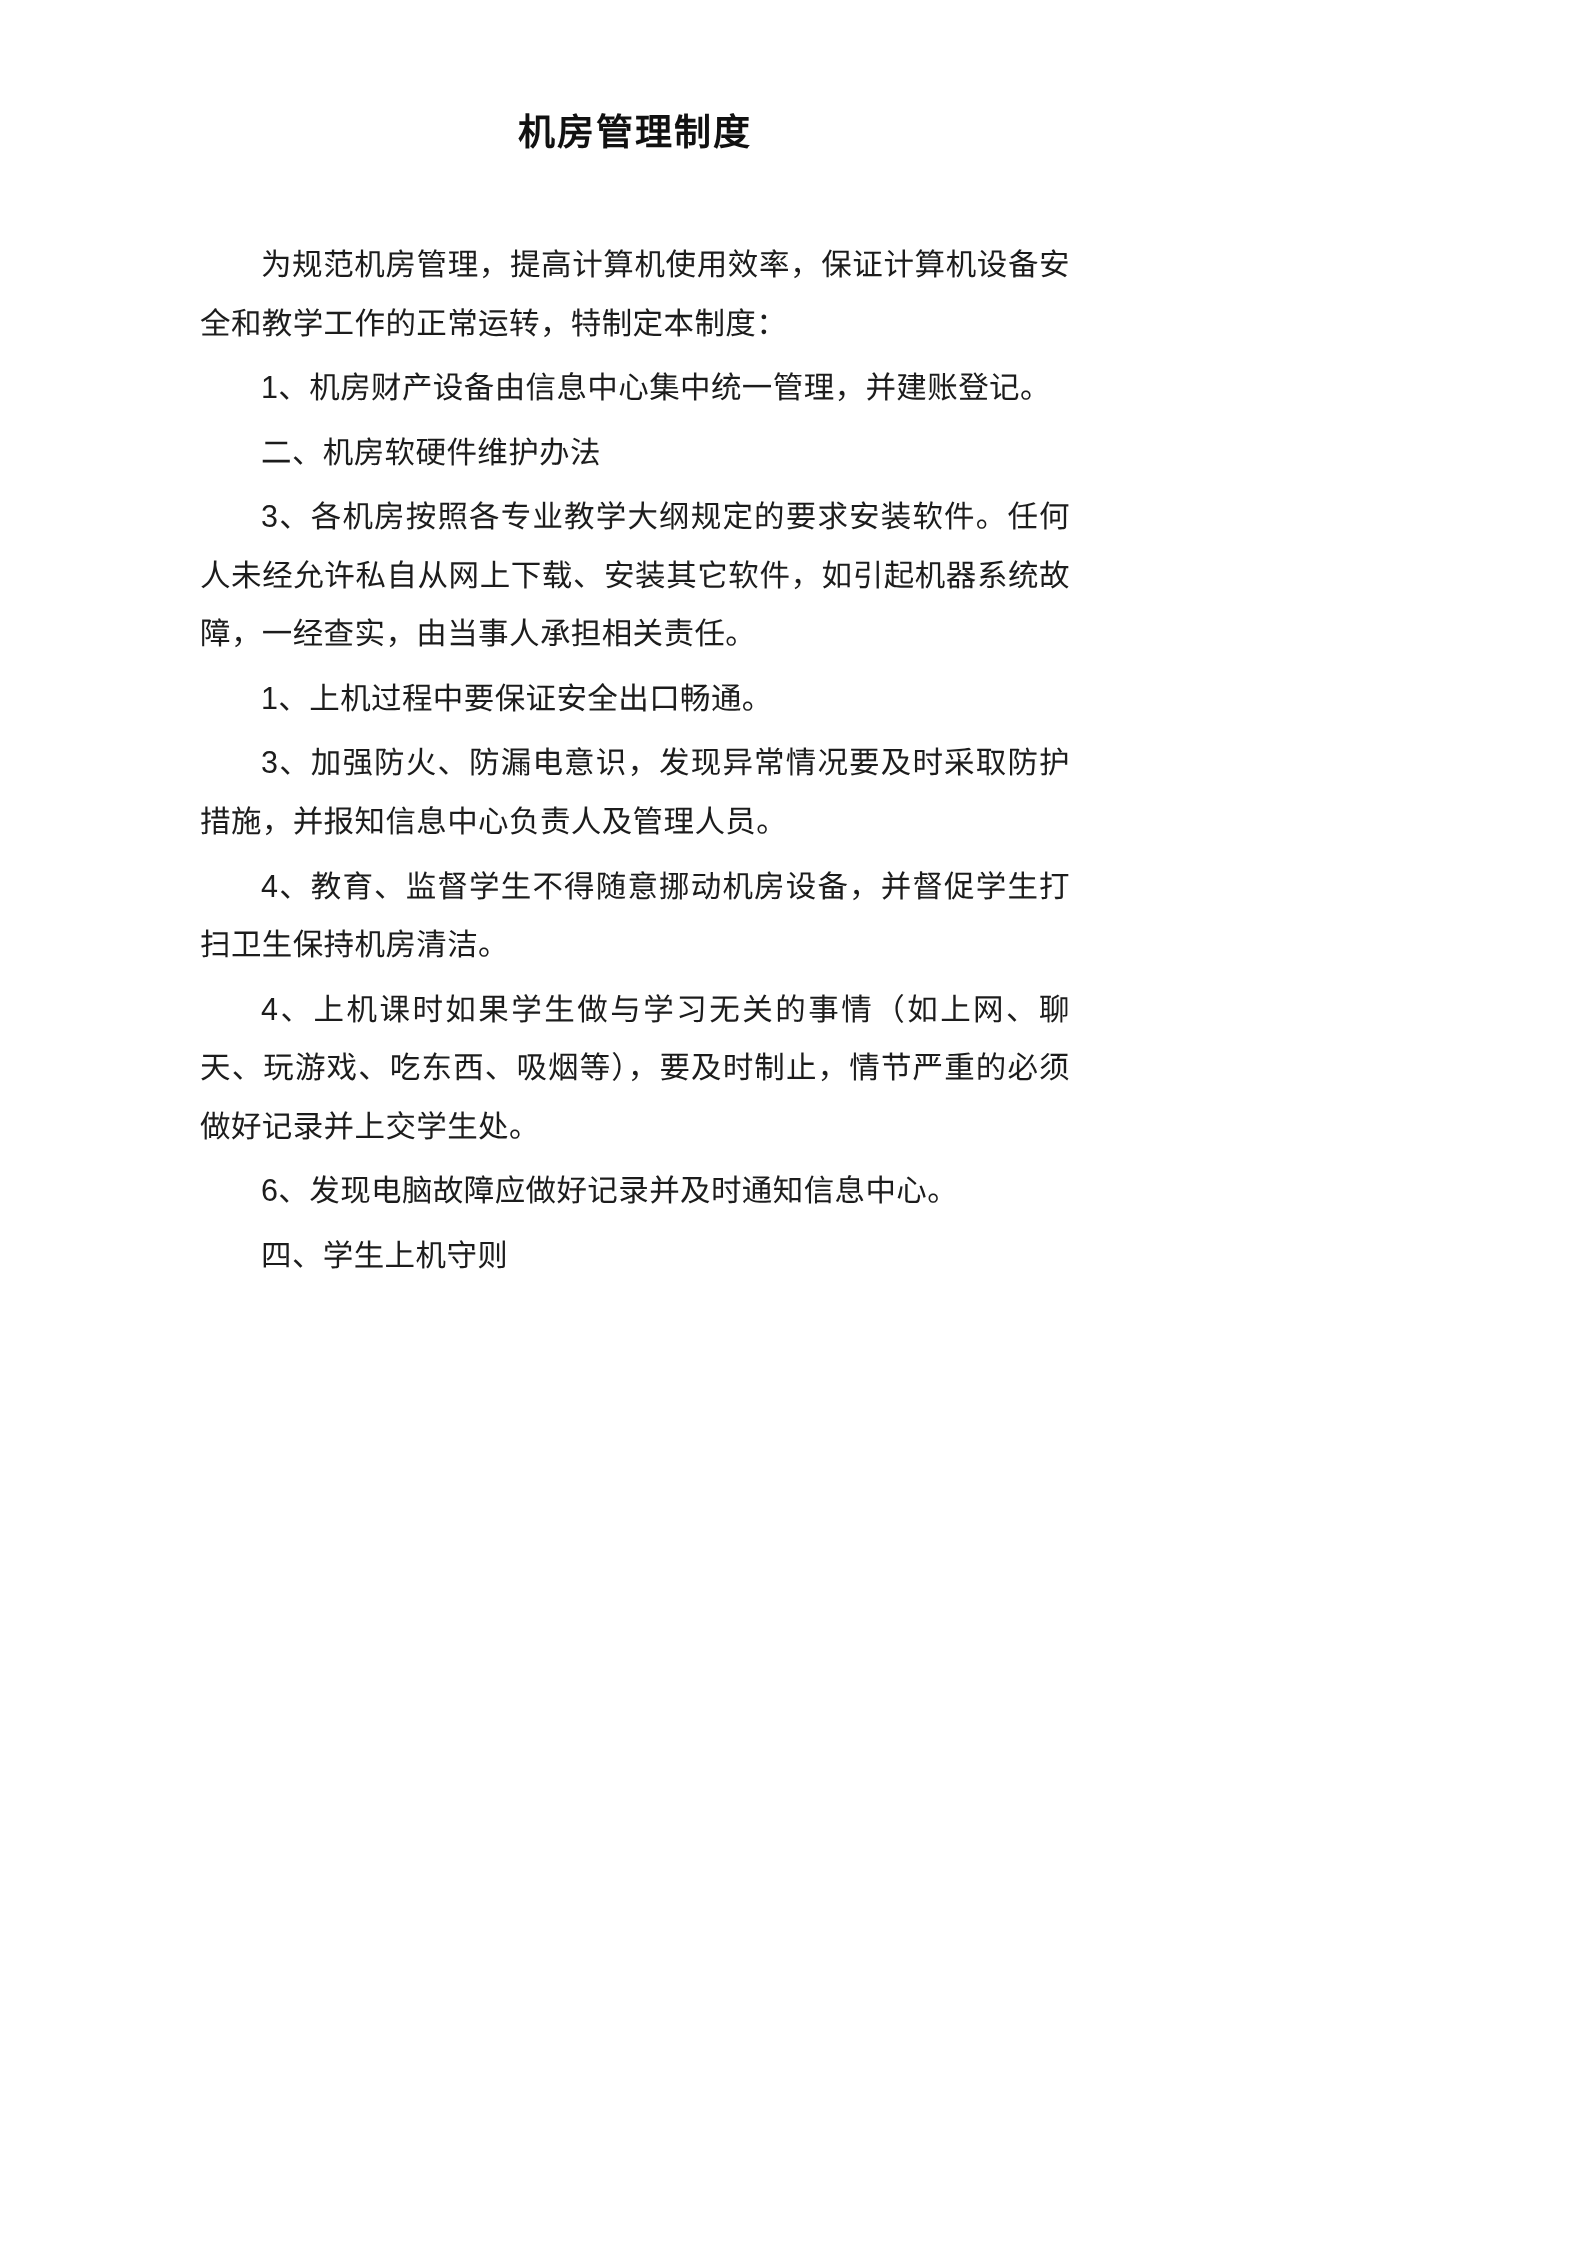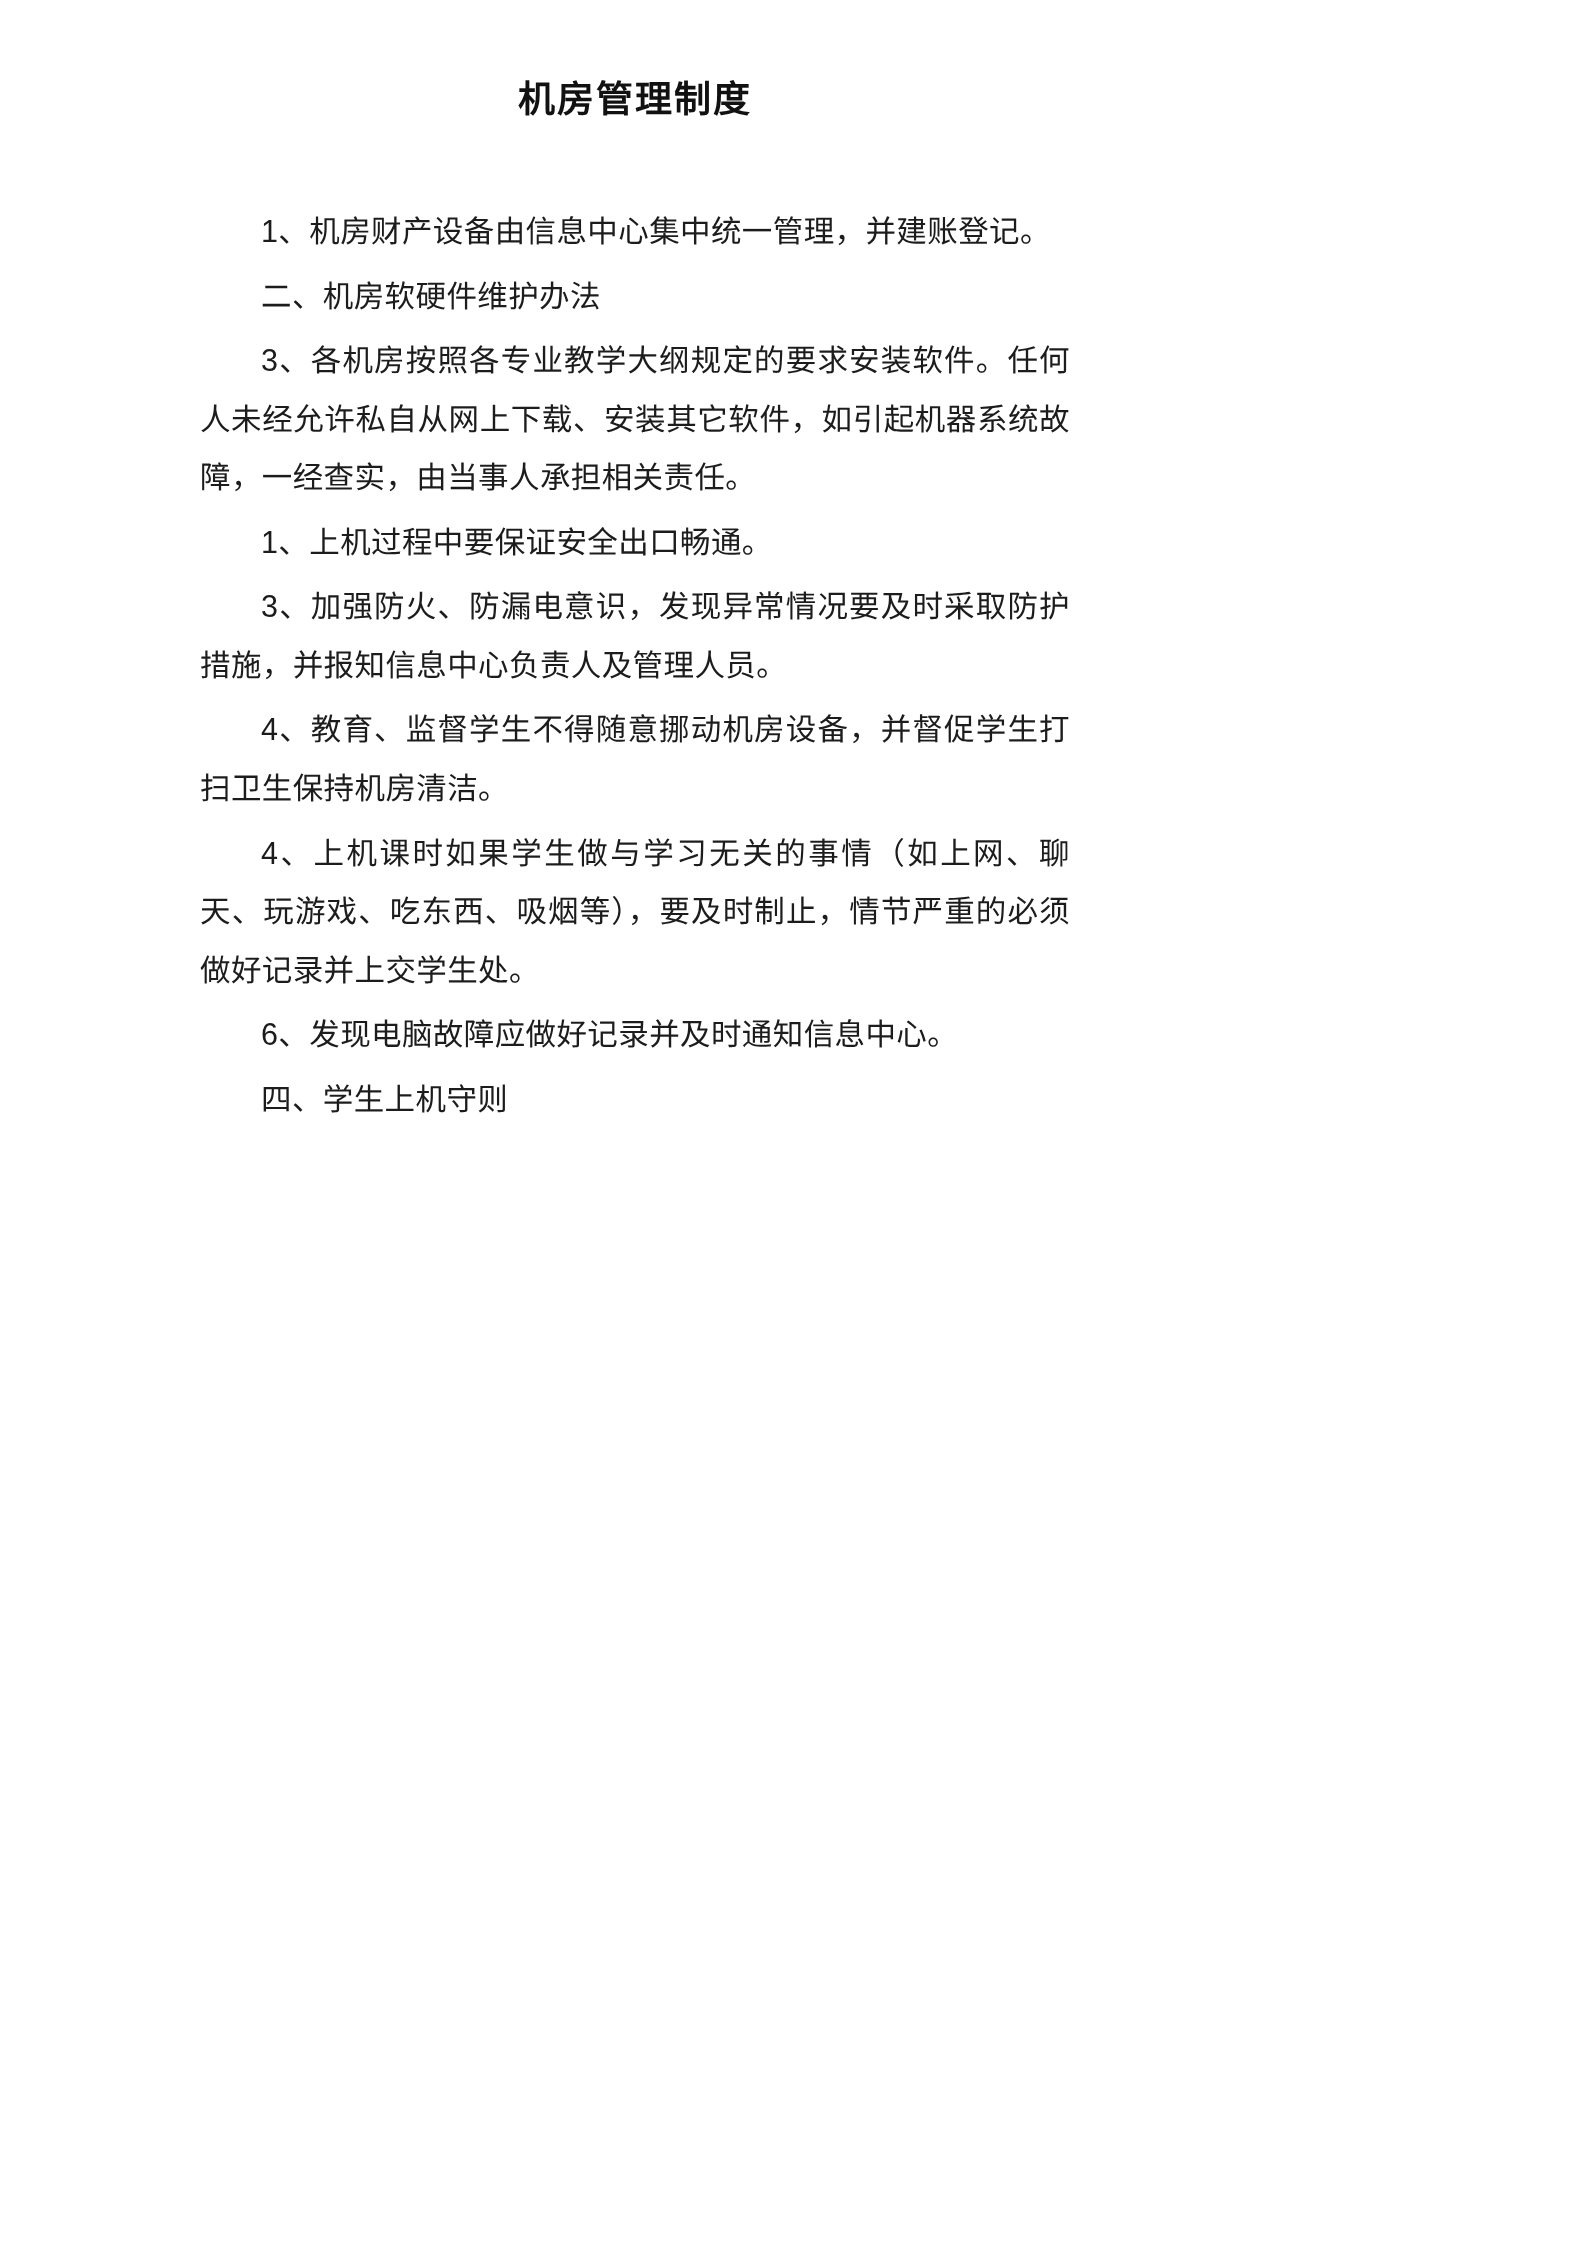--- a/index.html
+++ b/index.html
@@ -12,21 +12,21 @@
     width: 1587px;
     height: 2245px;
     font-family: "Liberation Sans", "DejaVu Sans", sans-serif;
     color: #1a1a1a;
     -webkit-font-smoothing: antialiased;
   }
   .page {
     box-sizing: border-box;
     width: 1270px;
     min-height: 2245px;
-    padding: 76px 200px 120px 200px;
+    padding: 109px 200px 120px 200px;
     background: #ffffff;
   }
   .doc-title {
     text-align: center;
     font-size: 37px;
     font-weight: bold;
     letter-spacing: 2px;
     color: #111111;
     margin: 0 0 78px 0;
     line-height: 1.3;
@@ -44,20 +44,21 @@
   .body-text p.sec {
     
   }
 </style>
 </head>
 <body>
 
 <div class="page">
   <h1 class="doc-title">机房管理制度</h1>
   <div class="body-text">
+    <p>为规范机房管理，提高计算机使用效率，保证计算机设备安全和教学工作的正常运转，特制定本制度：</p>
     <p>1、机房财产设备由信息中心集中统一管理，并建账登记。</p>
     <p class="sec">二、机房软硬件维护办法</p>
     <p>3、各机房按照各专业教学大纲规定的要求安装软件。任何人未经允许私自从网上下载、安装其它软件，如引起机器系统故障，一经查实，由当事人承担相关责任。</p>
     <p>1、上机过程中要保证安全出口畅通。</p>
     <p>3、加强防火、防漏电意识，发现异常情况要及时采取防护措施，并报知信息中心负责人及管理人员。</p>
     <p>4、教育、监督学生不得随意挪动机房设备，并督促学生打扫卫生保持机房清洁。</p>
     <p>4、上机课时如果学生做与学习无关的事情（如上网、聊天、玩游戏、吃东西、吸烟等），要及时制止，情节严重的必须做好记录并上交学生处。</p>
     <p>6、发现电脑故障应做好记录并及时通知信息中心。</p>
     <p class="sec">四、学生上机守则</p>
   </div>

